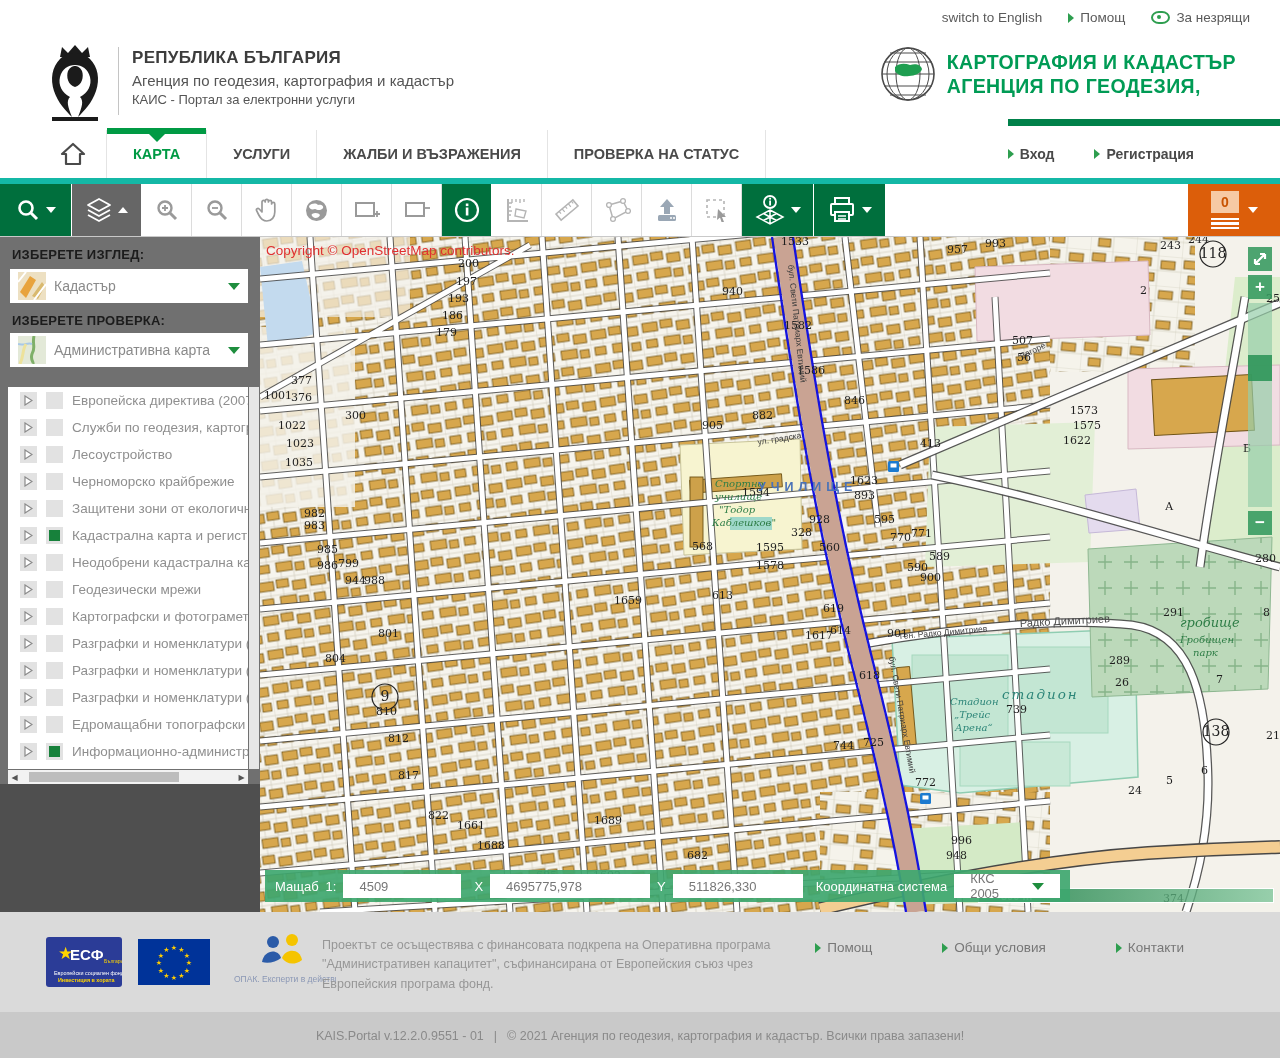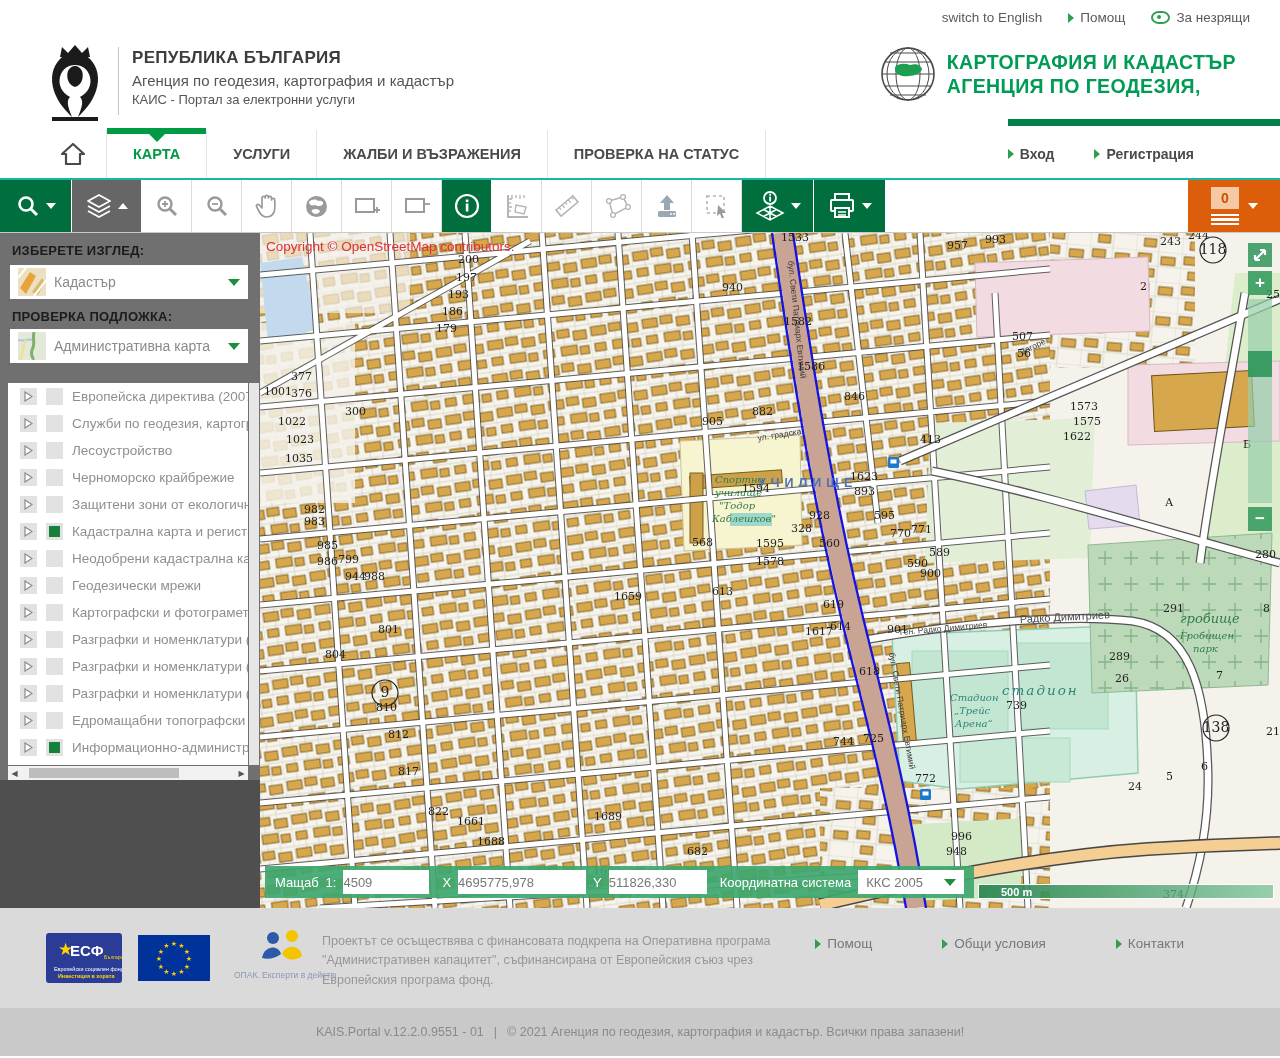--- a/index.html
+++ b/index.html
@@ -15,21 +15,21 @@
   .coat{position:absolute;left:42px;top:6px}
   .hdiv{position:absolute;left:118px;top:12px;width:1px;height:68px;background:#c4c4c4}
   .htext{position:absolute;left:132px;top:13px}
   .htext .l1{font-size:17px;font-weight:bold;color:#3d3d3d;letter-spacing:.3px}
   .htext .l2{font-size:15px;color:#555;margin-top:4px}
   .htext .l3{font-size:13px;color:#555;margin-top:3px}
   .rlogo{position:absolute;right:44px;top:10px;display:flex;align-items:center;gap:10px}
   .rlogo .txt{color:#009B55;font-weight:bold;font-size:19.5px;line-height:1.25;letter-spacing:.4px}
   .hgreenbar{position:absolute;right:0;top:84px;width:272px;height:7px;background:#00814A}
   
-  .nav{height:48px;border-bottom:2px solid #14b8a6;display:flex;align-items:stretch;position:relative;background:#fff}
+  .nav{height:48px;border-bottom:6px solid #14b8a6;display:flex;align-items:stretch;position:relative;background:#fff}
   .nav .home{width:66px;display:flex;align-items:center;justify-content:center;border-right:1px solid #E4E4E4;margin-left:40px;cursor:pointer}
   .navtab{display:flex;align-items:center;padding:0 26px;font-size:14.5px;font-weight:bold;color:#4A4A4A;border-right:1px solid #E4E4E4;cursor:pointer;position:relative}
   .navtab.active{color:#009A44}
   .navtab.active::before{content:"";position:absolute;left:0;top:-2px;height:6px;width:100%;background:#009A44}
   .navtab.active::after{content:"";position:absolute;top:4px;left:50%;margin-left:-8px;border-left:8px solid transparent;border-right:8px solid transparent;border-top:8px solid #009A44}
   .navright{position:absolute;right:86px;top:0;height:48px;display:flex;align-items:center;gap:40px}
   .navright .nlink{font-size:14px;font-weight:bold;color:#4A4A4A;display:flex;align-items:center;cursor:pointer}
   
   .toolbar{height:52px;display:flex;background:#fff;border-bottom:1px solid #c9c9c9}
   .tb{width:50px;height:52px;border-right:1px solid #DCDCDC;display:flex;align-items:center;justify-content:center;background:#fff;cursor:pointer;box-sizing:border-box}
@@ -75,22 +75,22 @@
   .ml-agl{font:italic 13px "DejaVu Serif",serif;fill:#2E7D46}
   .ml-at{font:italic 10px "DejaVu Serif",serif;fill:#2C8578}
   .ml-atl{font:italic 13.5px "DejaVu Serif",serif;fill:#2C8578;letter-spacing:2px}
   .ml-bc{font:bold 12.5px "Liberation Sans",sans-serif;fill:#4A72B8;letter-spacing:5px}
   .zoomstrip{position:absolute;left:988px;top:10px;width:24px;z-index:6}
   .zbtn{width:24px;height:24px;background:rgba(47,150,90,.85);color:#fff;display:flex;align-items:center;justify-content:center;font-size:17px;font-weight:bold;cursor:pointer;margin-bottom:4px}
   .ztrack{width:24px;height:204px;background:rgba(150,205,170,.7);position:relative;margin-bottom:4px}
   .zthumb{position:absolute;left:0;top:52px;width:24px;height:26px;background:rgba(47,150,90,.9);cursor:grab}
   .statusbar{position:absolute;left:5px;bottom:10px;height:32px;background:rgba(62,167,111,.92);display:flex;align-items:center;gap:7px;padding:0 10px;z-index:7}
   .statusbar .slabel{color:#fff;font-size:13px;white-space:nowrap}
-  .statusbar input{height:24px;border:none;background:#fff;color:#777;font-size:13px;padding:0 0;font-family:"Liberation Sans",sans-serif}
-  .crs{height:24px;background:#fff;display:flex;align-items:center;gap:10px;padding:0 8px;width:106px;box-sizing:border-box;cursor:pointer}
+  .statusbar input{height:24px;border:none;background:#fff;color:#777;font-size:13px;padding:0 16px;font-family:"Liberation Sans",sans-serif}
+  .crs{height:24px;background:#fff;display:flex;align-items:center;gap:10px;padding:0 16px;width:106px;box-sizing:border-box;cursor:pointer}
   .crs .val{color:#777;font-size:13px;flex:1}
   .scalebar{position:absolute;right:6px;bottom:9px;width:296px;height:15px;background:linear-gradient(90deg,rgba(35,130,75,.9),rgba(120,195,150,.75));border:1px solid #fff;color:#fff;font-size:11px;font-weight:bold;display:flex;align-items:center;padding-left:22px;box-sizing:border-box;z-index:6}
   
   .footer{height:100px;background:#DADADA;position:relative}
   .logos{position:absolute;left:46px;top:22px;display:flex;align-items:center;gap:16px}
   .ftext{position:absolute;left:322px;top:24px;width:470px;font-size:12.5px;color:#979797;line-height:1.55}
   .flinks{position:absolute;right:96px;top:28px;display:flex;gap:70px}
   .flink{font-size:13.5px;color:#777;display:flex;align-items:center;cursor:pointer;white-space:nowrap}
   
   .bottombar{height:48px;background:#C9C9C9;display:flex;align-items:center;justify-content:center;font-size:12.5px;color:#8A8A8A;gap:10px}
@@ -298,21 +298,21 @@
     <div class="sbselect" style="top:32px">
       <svg width="28" height="28" viewBox="0 0 28 28">
           <rect width="28" height="28" fill="#EDE0C2"></rect>
           <path d="M2 20 L12 4 18 8 8 26 Z" fill="#E8A33D"></path>
           <path d="M14 24 L24 10 27 14 20 27 Z" fill="#D9B96E"></path>
           <path d="M0 10 L8 0 M16 28 L28 12" stroke="#fff" stroke-width="2"></path>
         </svg>
       <span class="val">Кадастър</span>
       <span class="gchev"></span>
     </div>
-    <div class="sblabel" style="top:76px">ПРОВЕРКА ПОДЛОЖКА:</div>
+    <div class="sblabel" style="top:76px">ИЗБЕРЕТЕ ПРОВЕРКА:</div>
     <div class="sbselect" style="top:96px">
       <svg width="28" height="28" viewBox="0 0 28 28">
           <rect width="28" height="28" fill="#E3E9D8"></rect>
           <path d="M16 0 C14 8 18 12 14 18 C12 24 16 26 15 28" stroke="#7FB069" stroke-width="3" fill="none"></path>
           <path d="M0 8 C6 10 10 6 14 8" stroke="#A8C8E8" stroke-width="2" fill="none"></path>
           <path d="M2 28 C6 20 4 14 8 8" stroke="#EDE29B" stroke-width="3" fill="none"></path>
         </svg>
       <span class="val">Административна карта</span>
       <span class="gchev"></span>
     </div>

